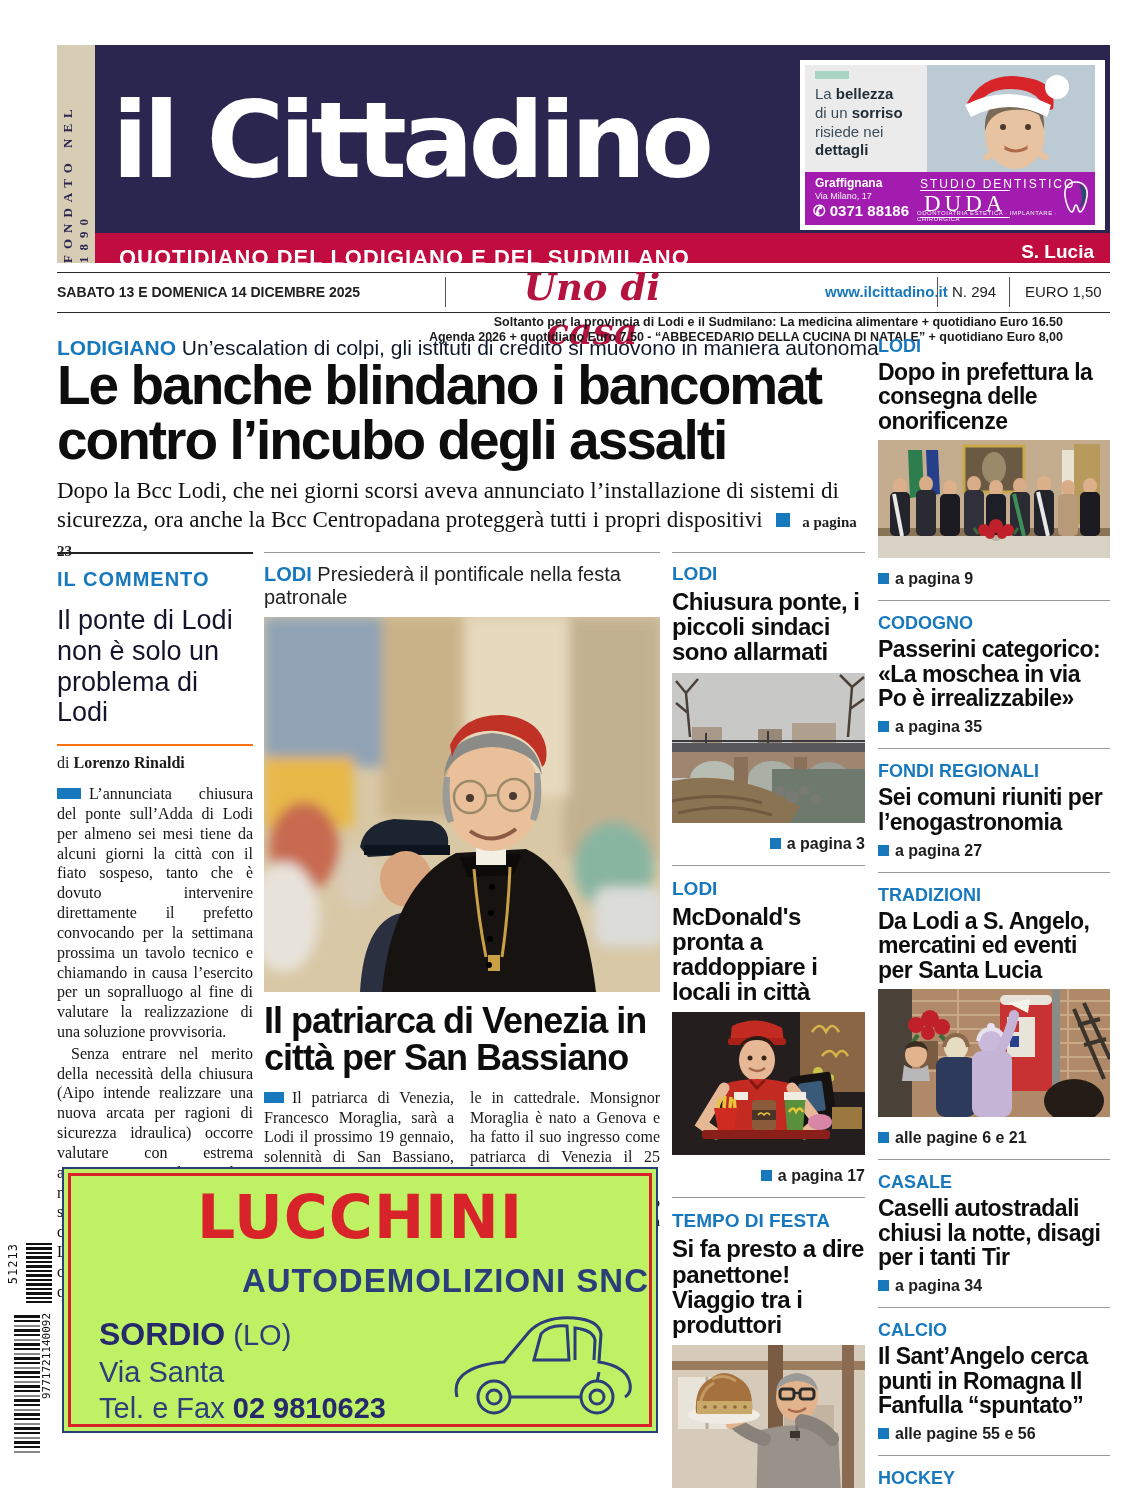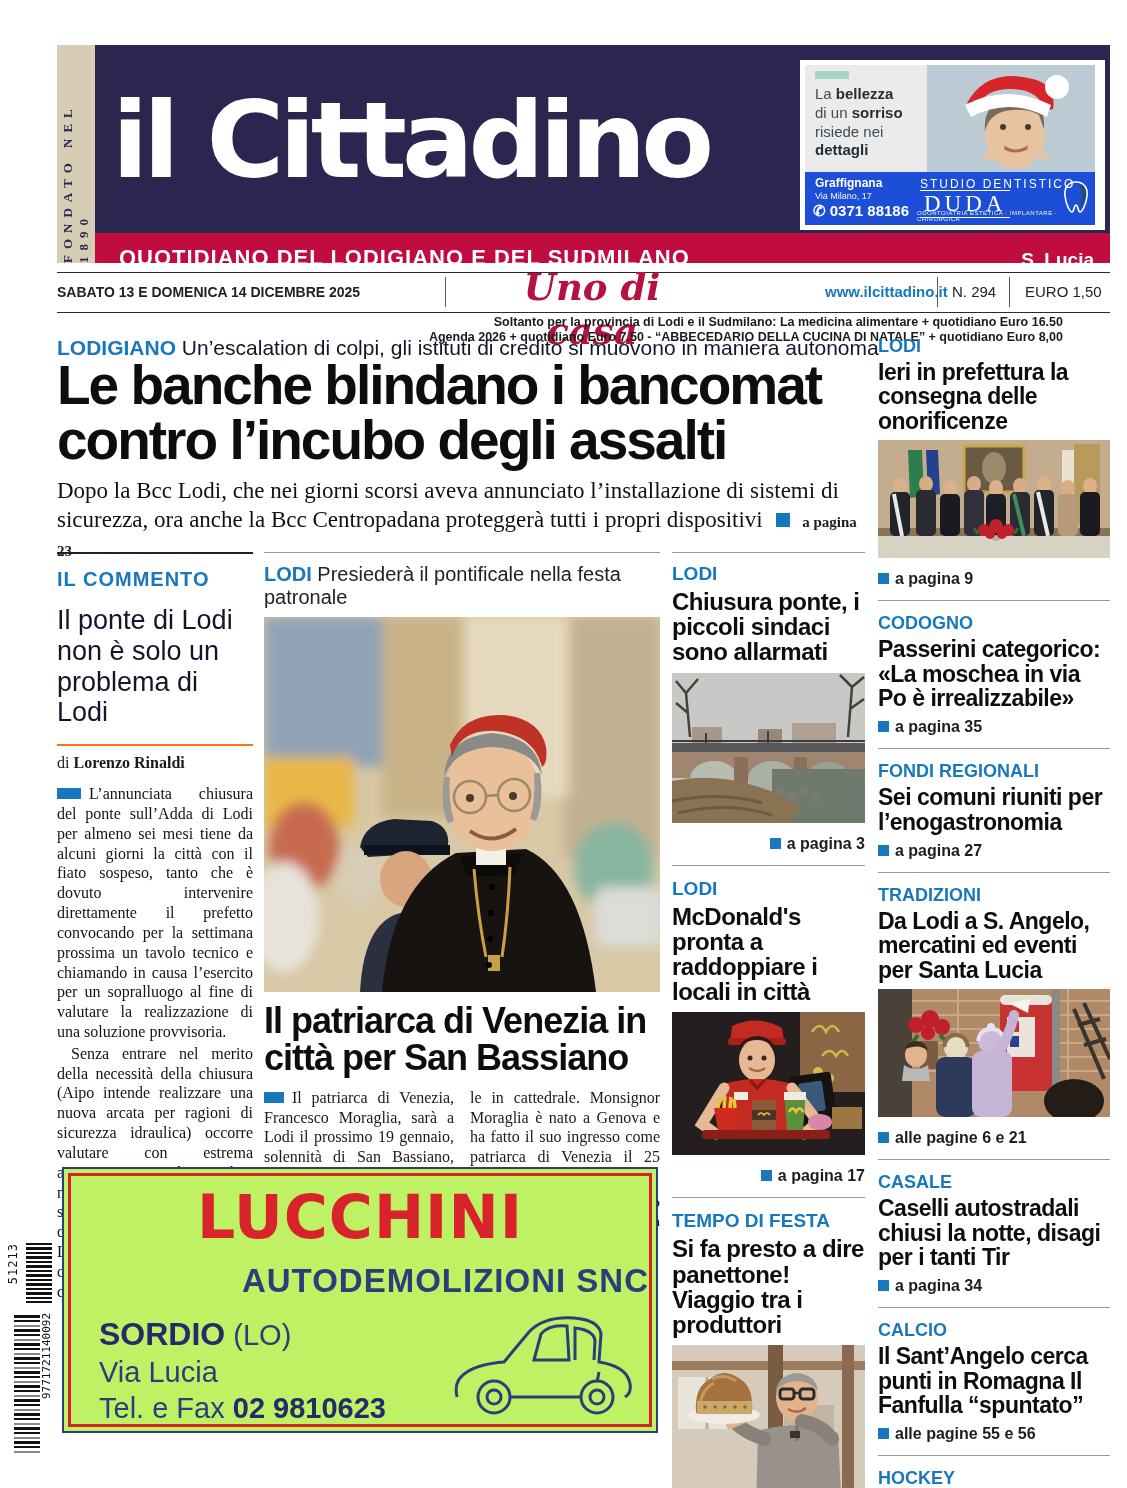--- a/index.html
+++ b/index.html
@@ -11,30 +11,30 @@
     display:flex;align-items:center;justify-content:center;}
   .founded-text{writing-mode:vertical-rl;transform:rotate(180deg);
     font-family:"Liberation Serif",serif;font-weight:bold;font-size:13px;
     letter-spacing:6px;color:#2b2650;}
   .mast-navy{left:95px;top:45px;width:1015px;height:188px;background:#2b2650;}
   .logo{left:112px;top:58px;width:680px;height:165px;line-height:165px;color:#ffffff;
     font-family:"DejaVu Sans",sans-serif;font-weight:800;font-size:106px;letter-spacing:-5px;}
   .red-strip{left:95px;top:233px;width:1015px;height:30px;background:#c00c3f;}
   .tagline{position:absolute;left:24px;top:10px;line-height:30px;color:#fff;font-weight:bold;
     font-size:22px;letter-spacing:1px;}
-  .edition{position:absolute;right:16px;top:12px;line-height:30px;color:#fff;font-weight:bold;font-size:19px;}
+  .edition{position:absolute;right:16px;top:4px;line-height:30px;color:#fff;font-weight:bold;font-size:19px;}
   
   .dent-ad{left:800px;top:60px;width:305px;height:170px;background:#fff;padding:0;box-sizing:border-box;}
   .dent-inner{position:absolute;left:5px;top:5px;right:10px;bottom:5px;background:#c2cfd8;}
   .dent-left{position:absolute;left:0;top:0;width:122px;height:112px;background:#ebebeb;}
   .dent-tab{position:absolute;left:10px;top:6px;width:34px;height:8px;background:#a8d4c4;}
   .dent-head{position:absolute;left:10px;top:20px;font-size:15px;line-height:1.25;color:#3c4c5a;}
   .dent-head b{color:#222e38;}
   .dent-photo{position:absolute;left:122px;top:0;right:0;height:112px;overflow:hidden;}
-  .dent-teal{position:absolute;left:0;bottom:0;width:100%;height:53px;background:#1d4ed8;margin-top:20px;}
+  .dent-teal{position:absolute;left:0;bottom:0;width:100%;height:53px;background:#a21caf;margin-top:20px;}
   .dent-city{position:absolute;left:10px;top:4px;color:#fff;font-weight:bold;font-size:12px;}
   .dent-addr{position:absolute;left:10px;top:19px;color:#f2f7f4;font-size:9px;}
   .dent-phone{position:absolute;left:8px;bottom:5px;color:#fff;font-weight:bold;font-size:15px;}
   .dent-studio{position:absolute;left:115px;top:5px;color:#fff;font-size:12px;letter-spacing:2px;}
   .dent-duda{position:absolute;left:115px;top:18px;color:#fff;font-family:"Liberation Serif",serif;
     font-size:23px;letter-spacing:4px;border-top:1px solid #fff;border-bottom:1px solid #fff;padding:0 4px;}
   .dent-serv{position:absolute;left:112px;bottom:3px;color:#eef7f2;font-size:6px;letter-spacing:.5px;}
   .date-row{left:57px;top:272px;width:1053px;height:39px;border-top:1px solid #2a2a2a;border-bottom:1px solid #2a2a2a;}
   .date-txt{position:absolute;left:0;top:0;line-height:38px;font-size:14px;font-weight:bold;letter-spacing:0;color:#222;}
   .motto{position:absolute;left:420px;top:-8px;width:230px;text-align:center;color:#b5133f;
@@ -394,21 +394,21 @@
         </svg>
       </div>
 
     </div>
   </div>
 
   <div class="abs rail">
 
     <div class="r-item">
       <div class="r-kick kick">LODI</div>
-      <div class="r-hl">Ieri in prefettura la consegna delle onorificenze</div>
+      <div class="r-hl">Dopo in prefettura la consegna delle onorificenze</div>
       <div class="r-photo">
         <svg width="232" height="118" viewBox="0 0 232 118">
           <rect width="232" height="118" fill="#c4ad8e"></rect>
           <rect x="0" y="88" width="232" height="30" fill="#8a7456"></rect>
           <rect x="86" y="6" width="60" height="46" fill="#6a5a44" stroke="#c9a84a" stroke-width="3"></rect>
           <ellipse cx="116" cy="28" rx="12" ry="16" fill="#9a8a6a"></ellipse>
           <path d="M30,10 L44,10 L46,56 L32,58 Z" fill="#2e7d4f"></path>
           <path d="M48,10 L60,10 L62,54 L50,56 Z" fill="#27408b"></path>
           <rect x="196" y="4" width="26" height="80" fill="#b89a5c"></rect>
           <rect x="184" y="10" width="12" height="60" fill="#e8e2d2"></rect>
@@ -542,21 +542,21 @@
 
     </div>
   </div>
 
   <div class="abs luc">
     <div class="luc-inner">
       <div class="luc-name">LUCCHINI</div>
       <div class="luc-sub">AUTODEMOLIZIONI SNC</div>
       <div class="luc-addr">
         <span class="city">SORDIO</span><span> (LO)</span><br>
-        <span>Via Lucia</span><br>
+        <span>Via Santa</span><br>
         <span>Tel. e Fax </span><span class="phone">02 9810623</span>
       </div>
       <svg class="luc-car" width="190" height="120" viewBox="0 0 190 120">
         <g fill="none" stroke="#2a3f7a" stroke-width="3">
           <path d="M8,95 Q4,78 18,70 Q30,62 55,60 L80,30 Q95,14 125,16 Q150,18 152,32 L150,60 Q175,64 180,78 Q184,90 176,95"></path>
           <path d="M85,58 L92,32 Q100,22 118,24 L120,58 Z"></path>
           <path d="M126,58 L126,26 Q144,28 146,38 L145,58"></path>
           <circle cx="45" cy="95" r="16"></circle>
             <circle cx="45" cy="95" r="7"></circle>
           <circle cx="148" cy="95" r="16"></circle>

